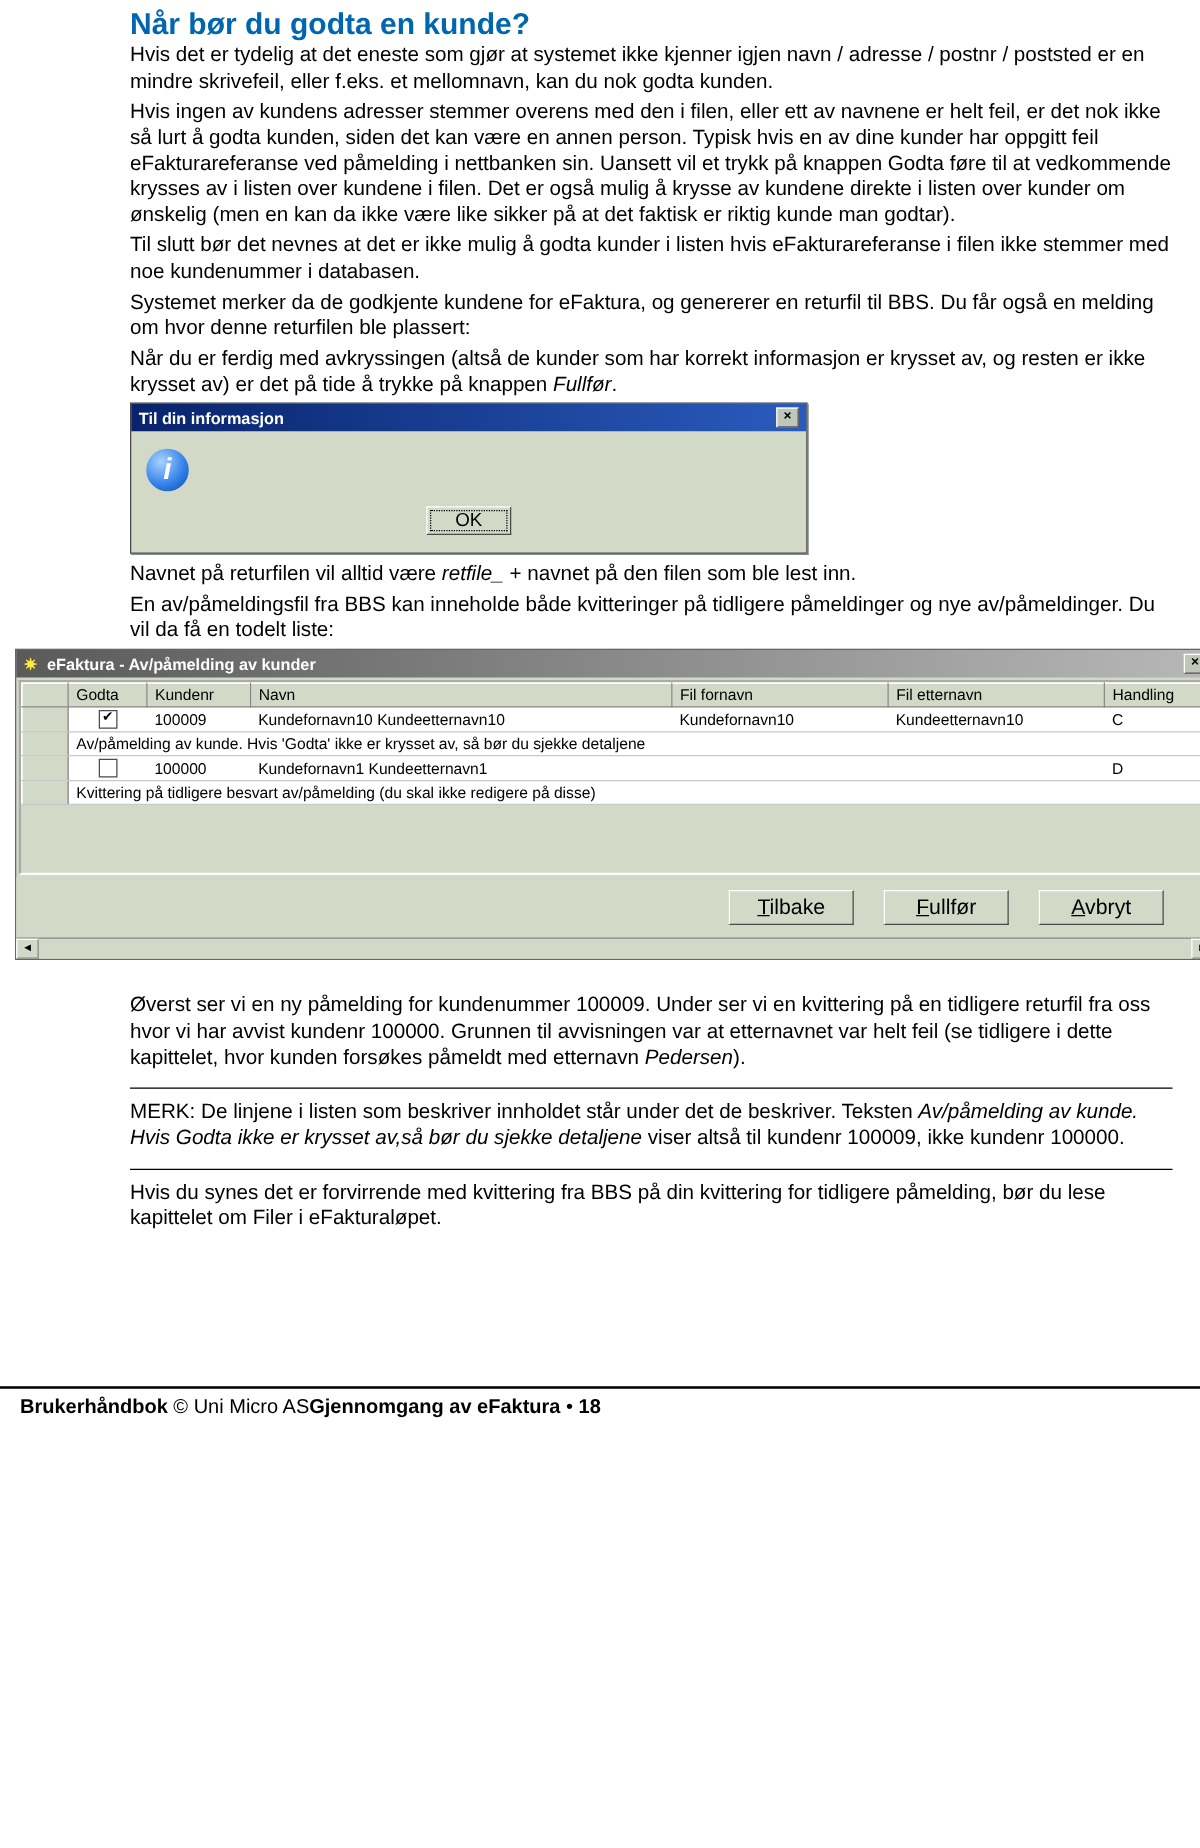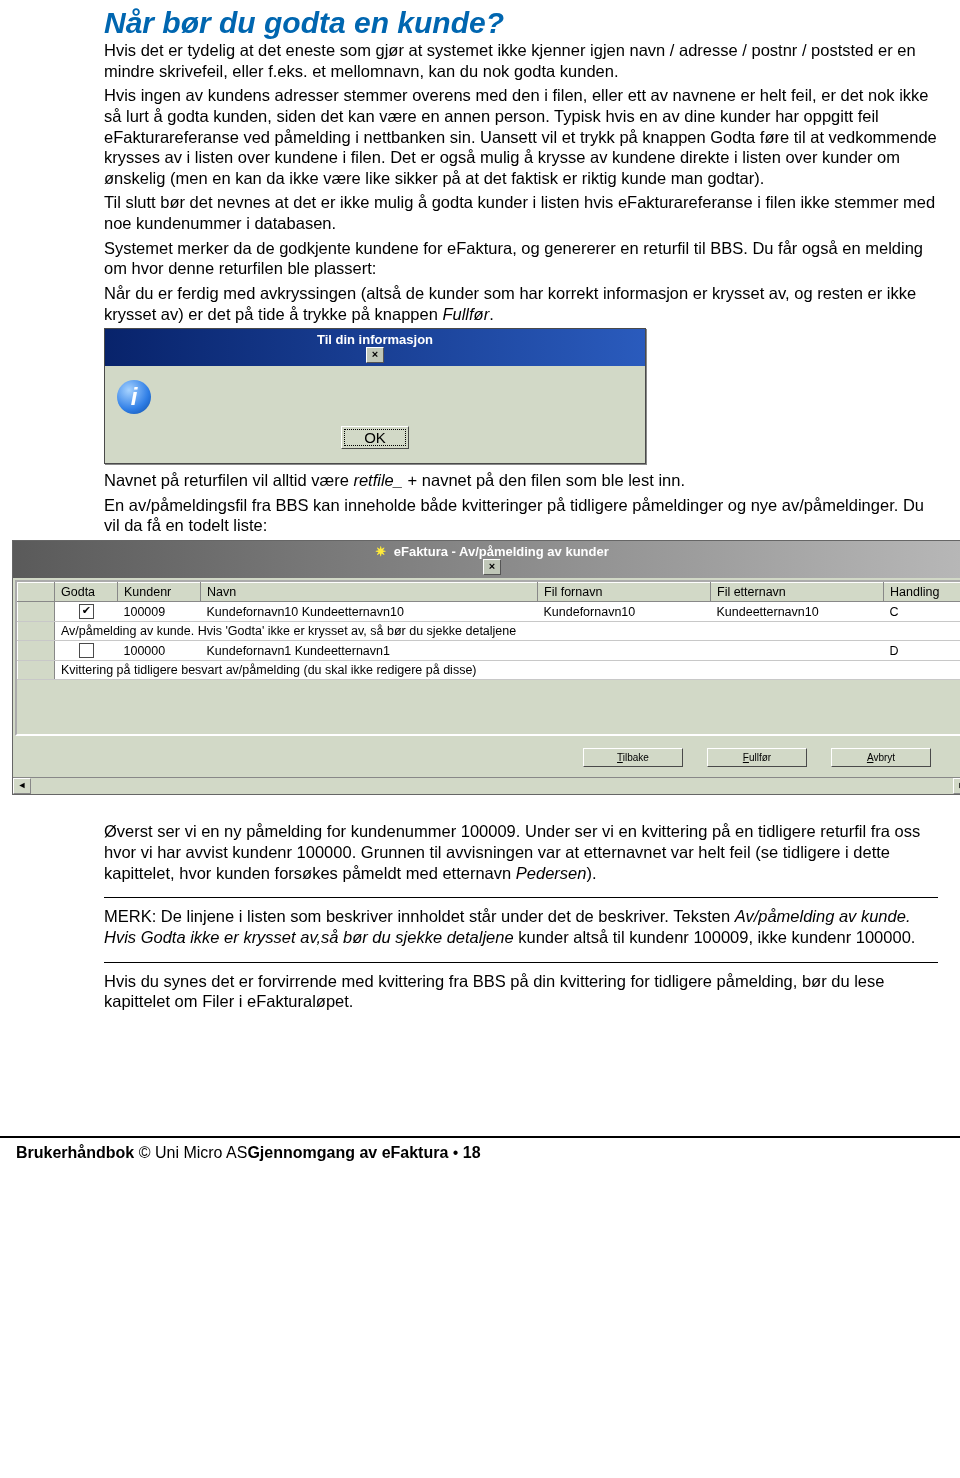--- a/index.html
+++ b/index.html
@@ -12,23 +12,22 @@
   }
   .page {
     padding: 0 12px;
   }
   .content {
     margin-left: 92px;
     margin-right: 10px;
   }
   h2.section-title {
     color: #0066b0;
-    font-style: italic;
     font-weight: bold;
-    font-size: 30px;
+    font-size: 24px;
     margin: 6px 0 0 0;
   }
   h1.chapter-title {
     color: #000;
     font-weight: bold;
     font-size: 30px;
     margin: 18px 0 2px 0;
   }
   p { margin: 0 0 4px 0; line-height: 1.25; }
   .para-block { margin-bottom: 0; }
@@ -59,21 +58,20 @@
   .titlebar {
     background: linear-gradient(to right, #08236b, #2a5bbd);
     color: #fff;
     font-family: Tahoma, Arial, sans-serif;
     font-size: 13px;
     font-weight: bold;
     padding: 3px 6px;
     display: flex;
     justify-content: space-between;
     align-items: center;
-    flex-direction: column;
   }
   .titlebar .xbtn {
     background: #c0c7b8;
     color: #000;
     width: 16px; height: 14px;
     font-size: 11px;
     line-height: 12px;
     text-align: center;
     border: 1px solid #fff;
     border-right-color: #555; border-bottom-color: #555;
@@ -168,21 +166,21 @@
   }
   .list-btnrow {
     display: flex;
     justify-content: flex-end;
     gap: 24px;
     padding: 10px 40px 10px 10px;
     background: #d2d9c7;
   }
   .list-btn {
     font-family: Tahoma, Arial, sans-serif;
-    font-size: 10px;
+    font-size: 17px;
     background: #d2d9c7;
     border: 1px solid #fff;
     border-right-color: #4a4a4a;
     border-bottom-color: #4a4a4a;
     padding: 3px 0;
     width: 100px;
     text-align: center;
   }
   .u { text-decoration: underline; }
   .scrollbar-horiz {
@@ -312,21 +310,21 @@
 
     <div style="height:26px"></div>
 
     <p>
       <span>Øverst ser vi en ny påmelding for kundenummer 100009. Under ser vi en kvittering på en tidligere returfil fra oss hvor vi har avvist kundenr 100000. Grunnen til avvisningen var at etternavnet var helt feil (se tidligere i dette kapittelet, hvor kunden forsøkes påmeldt med etternavn </span><em>Pedersen</em><span>).</span>
     </p>
 
     <hr class="sep">
 
     <p>
-      <span>MERK: De linjene i listen som beskriver innholdet står under det de beskriver. Teksten </span><em>Av/påmelding av kunde. Hvis Godta ikke er krysset av,så bør du sjekke detaljene</em><span> kunder altså til kundenr 100009, ikke kundenr 100000.</span>
+      <span>MERK: De linjene i listen som beskriver innholdet står under det de beskriver. Teksten </span><em>Av/påmelding av kunde. Hvis Godta ikke er krysset av,så bør du sjekke detaljene</em><span> viser altså til kundenr 100009, ikke kundenr 100000.</span>
     </p>
 
     <hr class="sep">
 
     <p>Hvis du synes det er forvirrende med kvittering fra BBS på din kvittering for tidligere påmelding, bør du lese kapittelet om Filer i eFakturaløpet.</p>
 
   </div>
 
   <div class="footer-gap"></div>
 </div>

